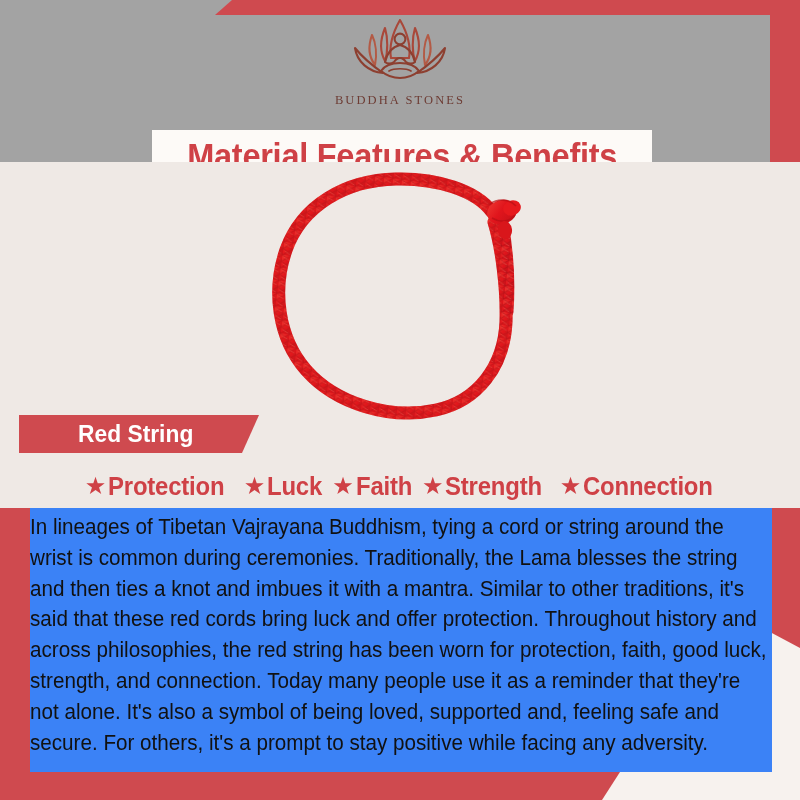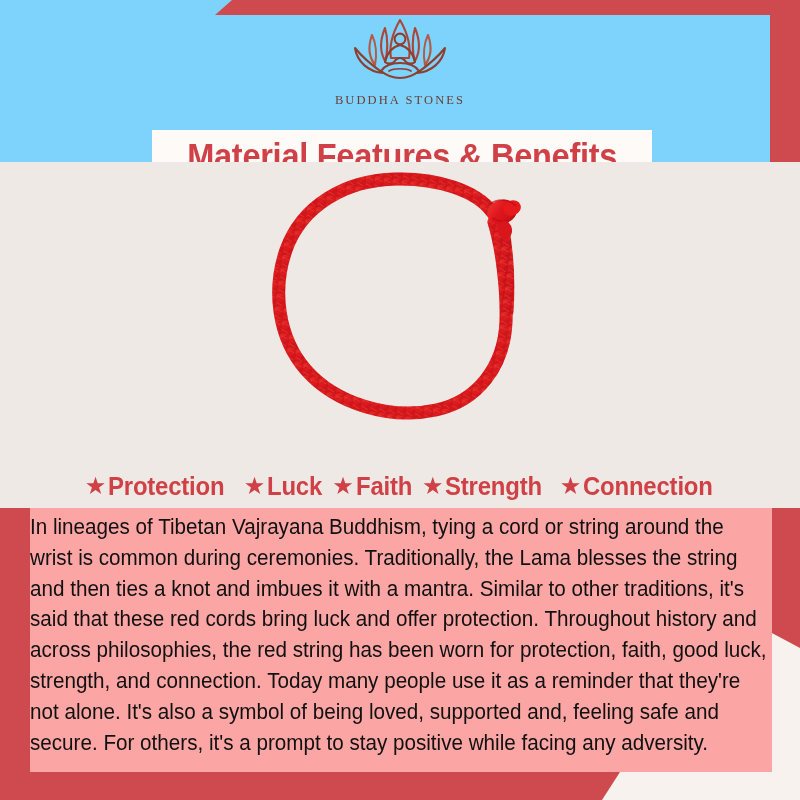--- a/index.html
+++ b/index.html
@@ -56,21 +56,21 @@
     clip-path: polygon(0 0, 100% 0, calc(100% - 18px) 100%, 0 100%);
   }
 
   
   .header {
     position: absolute;
     top: 0;
     left: 0;
     width: 800px;
     height: 162px;
-    background: #7dd3fc;
+    background: #a3a3a3;
     text-decoration: underline;
   }
   .logo-wrap {
     position: absolute;
     top: 14px;
     left: 50%;
     transform: translateX(-50%);
     width: 190px;
     text-align: center;
   }
@@ -184,21 +184,21 @@
   }
   .benefit.tight .benefit-star { margin-left: 5px; }
 
   
   .description {
     position: absolute;
     top: 508px;
     left: 30px;
     width: 742px;
     height: 264px;
-    background: #fca5a5;
+    background: #3b82f6;
     padding: 4px 0 0 0;
     box-sizing: border-box;
   }
   .description p {
     margin: 0;
     font-family: "Liberation Sans Narrow", "Liberation Sans", sans-serif;
     font-size: 21.5px;
     font-weight: 500;
     line-height: 30.8px;
     color: #111111;
@@ -288,20 +288,23 @@
       <g>
         <ellipse cx="262" cy="42" rx="15" ry="12" fill="url(#cordg)" transform="rotate(-16 262 42)"></ellipse>
         <ellipse cx="272" cy="38" rx="9" ry="7.5" fill="#e6191d" transform="rotate(-20 272 38)"></ellipse>
         <path d="M250 34 C 258 28, 270 29, 276 36" fill="none" stroke="#b70f16" stroke-width="1.6" opacity="0.7"></path>
         <path d="M252 48 C 260 53, 270 52, 275 45" fill="none" stroke="#b70f16" stroke-width="1.6" opacity="0.7"></path>
         <ellipse cx="265" cy="60" rx="7" ry="9" fill="#d9161b" transform="rotate(-8 265 60)"></ellipse>
       </g>
     </svg>
   </div>
 
+  <div class="ribbon">
+    <span class="ribbon-text">Red String</span>
+  </div>
 
   <div class="benefits">
     <div class="benefit">
       <span class="benefit-star">★</span>
       <span class="benefit-label">Protection</span>
     </div>
     <div class="benefit">
       <span class="benefit-star">★</span>
       <span class="benefit-label">Luck</span>
     </div>

